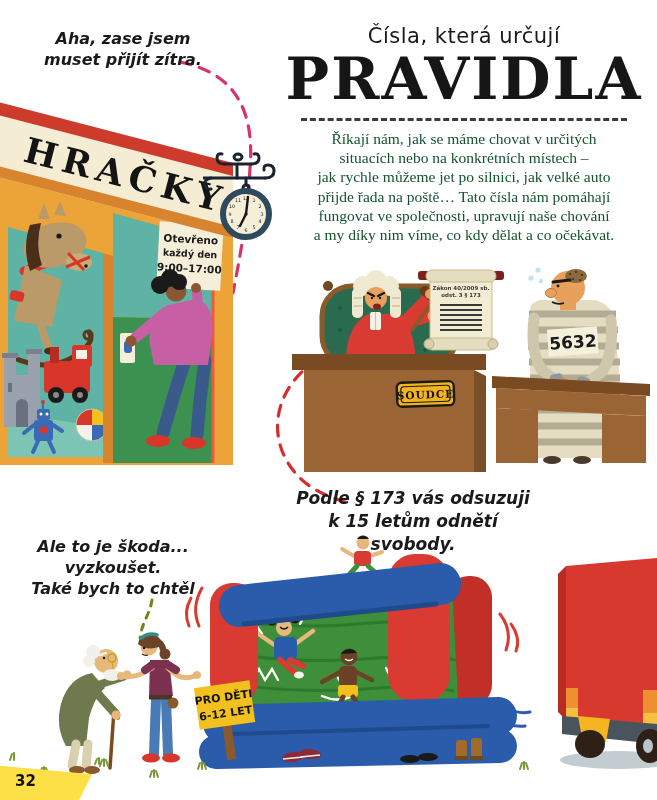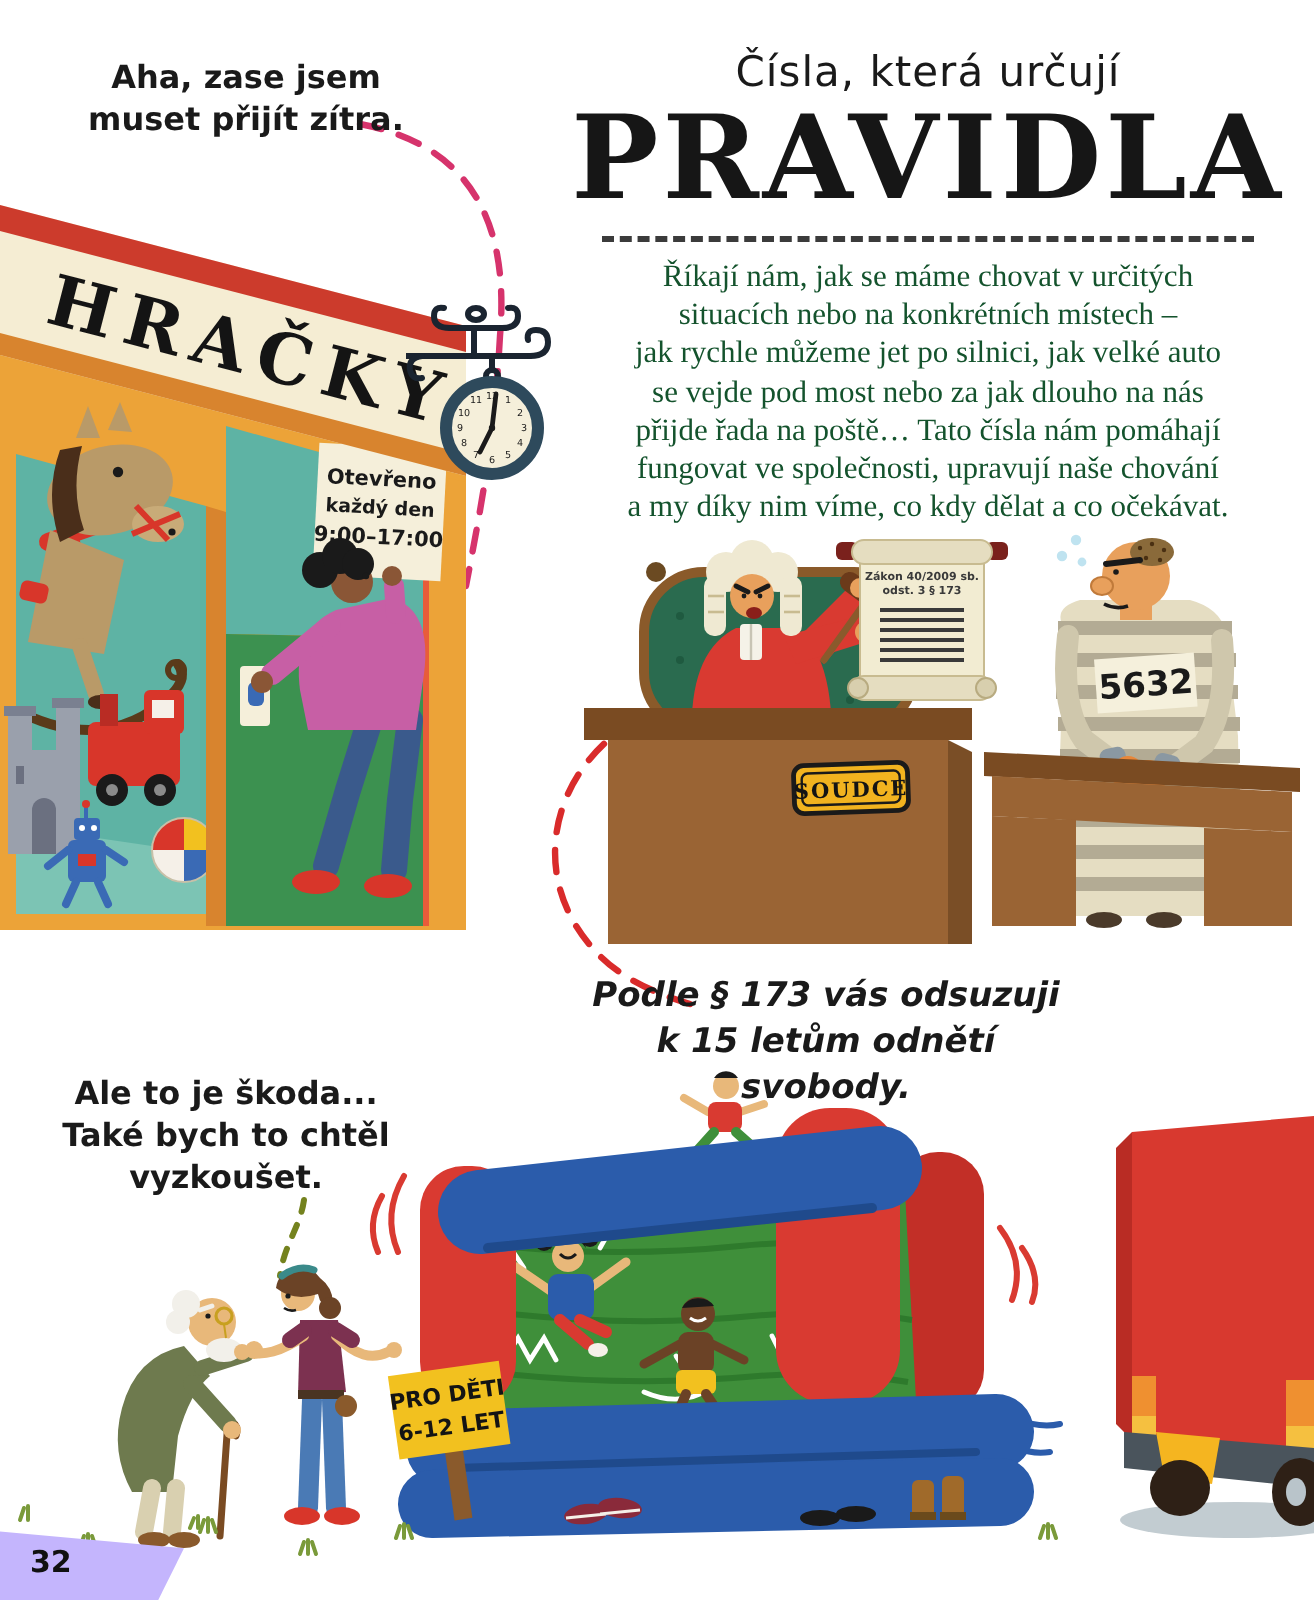--- a/index.html
+++ b/index.html
@@ -1,32 +1,32 @@
 <!DOCTYPE html>
 <html><head>
 <meta charset="utf-8">
 <style>
   html,body{margin:0;padding:0;}
   .page{position:relative;width:657px;height:800px;background:#ffffff;overflow:hidden;
         font-family:"DejaVu Sans",sans-serif;}
   svg{position:absolute;display:block;}
   .hand{font-family:"DejaVu Sans",sans-serif;font-weight:700;color:#1a1a1a;}
-  .speech{position:absolute;text-align:center;font-size:16px;line-height:1.32;z-index:6;}
+  .speech{position:absolute;text-align:center;font-size:16px;line-height:1.32;z-index:6;font-style:italic;}
   .speech-toyshop{left:28px;top:28px;width:190px;}
   .speech-oldman{left:18px;top:536px;width:190px;}
   .caption-judge{position:absolute;left:293px;top:487px;width:240px;text-align:center;
                  font-size:17px;line-height:1.35;z-index:6;font-style:italic;}
   .header{position:absolute;left:278px;top:24px;width:372px;text-align:center;z-index:6;}
   .kicker{font-size:21px;font-weight:400;color:#1a1a1a;letter-spacing:.5px;}
   .title{font-family:"DejaVu Serif",serif;font-weight:700;font-size:58px;line-height:1.0;
          color:#161616;letter-spacing:2px;margin-top:2px;}
   .dash-sep{width:326px;margin:10px auto 0;border-top:3px dashed #3b3b3b;}
   .intro{margin-top:8px;font-family:"Liberation Serif","DejaVu Serif",serif;
          font-size:15.5px;line-height:1.24;color:#14532d;}
-  .page-tab{position:absolute;left:0;top:762px;width:92px;height:38px;background:#c4b5fd;
+  .page-tab{position:absolute;left:0;top:762px;width:92px;height:38px;background:#fde047;
             clip-path:polygon(0 10%,100% 32%,86% 100%,0 100%);z-index:7;}
   .page-tab span{position:absolute;left:15px;top:10px;font-weight:700;font-size:15px;color:#111;}
 </style>
 </head>
 <body>
 
 <div class="page">
 
   <svg style="left:0;top:0;z-index:1" width="657" height="800" viewBox="0 0 657 800">
     <path d="M180,62 C242,74 254,120 250,168 C247,222 240,256 233,293" fill="none" stroke="#d6336c" stroke-width="3.2" stroke-dasharray="11 9" stroke-linecap="round"></path>
@@ -480,35 +480,34 @@
   </div>
 
   <div class="header">
     <div class="kicker">Čísla, která určují</div>
     <div class="title">PRAVIDLA</div>
     <div class="dash-sep"></div>
     <div class="intro">
       <div>Říkají nám, jak se máme chovat v určitých</div>
       <div>situacích nebo na konkrétních místech –</div>
       <div>jak rychle můžeme jet po silnici, jak velké auto</div>
-      <div>se vejde pod most nebo za jak dlouho na nás</div>
       <div>přijde řada na poště… Tato čísla nám pomáhají</div>
       <div>fungovat ve společnosti, upravují naše chování</div>
       <div>a my díky nim víme, co kdy dělat a co očekávat.</div>
     </div>
   </div>
 
   <div class="caption-judge hand">
     <div>Podle § 173 vás odsuzuji</div>
     <div>k 15 letům odnětí svobody.</div>
   </div>
 
   <div class="speech hand speech-oldman">
     <div>Ale to je škoda...</div>
+    <div>vyzkoušet.</div>
     <div>Také bych to chtěl</div>
-    <div>vyzkoušet.</div>
   </div>
 
   <div class="page-tab">
     <span>32</span>
   </div>
 
 </div>
 
 </body></html>

